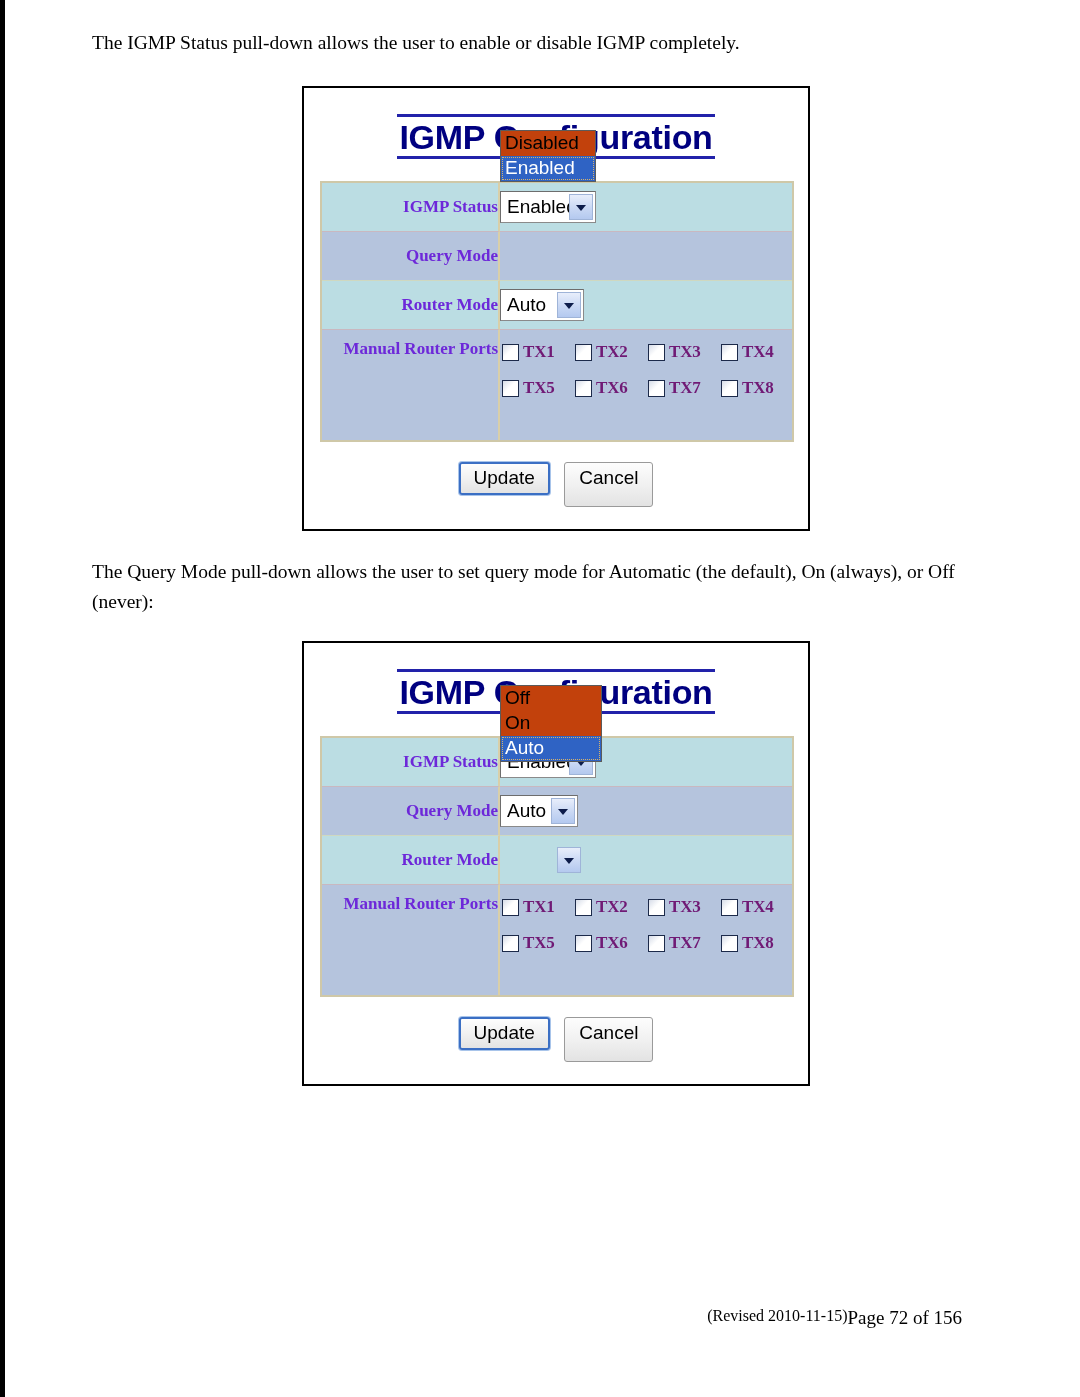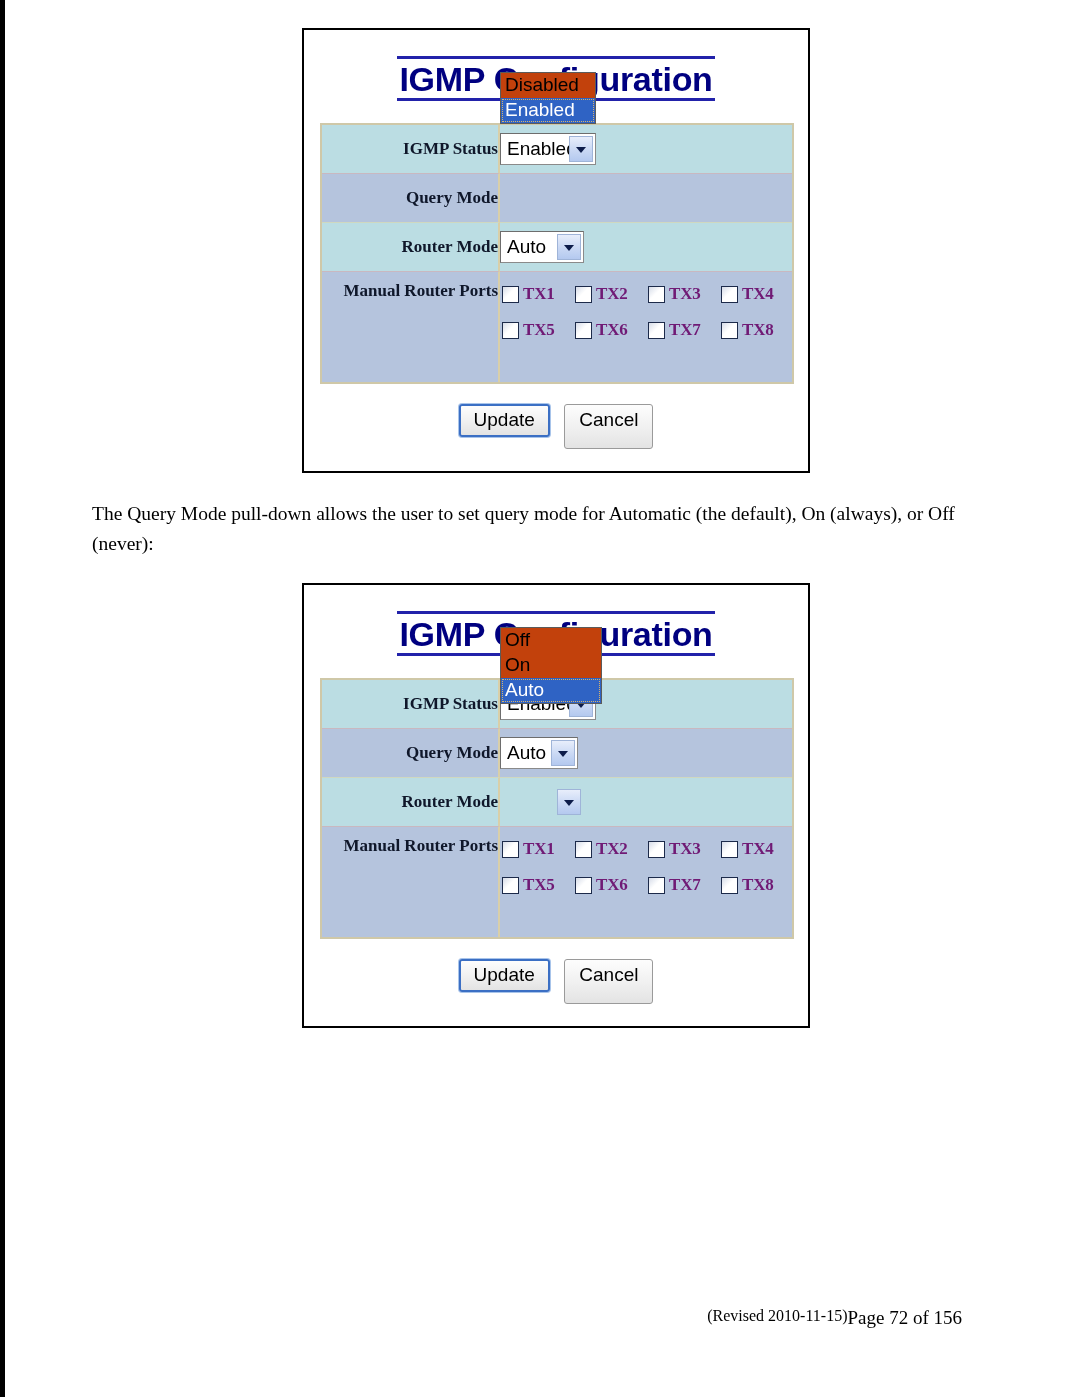--- a/index.html
+++ b/index.html
@@ -100,21 +100,21 @@
     padding: 0;
     vertical-align: middle;
   }
   .lbl-cell {
     width: 176px;
     text-align: right;
     padding-right: 10px;
     font-family: "Liberation Serif", "DejaVu Serif", serif;
     font-size: 17px;
     font-weight: bold;
-    color: #0f172a;
+    color: #6d28d9;
     border-right: 2px solid #d9cfa8;
     white-space: nowrap;
   }
   .val-cell {
     padding-left: 12px;
   }
   .row-a .lbl-cell, .row-a .val-cell { background: #bbdde3; }
   .row-b .lbl-cell, .row-b .val-cell { background: #b5c4dd; }
   .row-sep-a td { border-bottom: 1px solid #c9b8c0; }
   .row-sep-b td { border-bottom: 1px solid #cfd8c0; }
@@ -292,20 +292,21 @@
 </style>
 </head>
 <body>
 
 <div class="page">
   <div class="page-border-left"></div>
 
   <div class="content">
 
 
+    <p class="doc-para para-1">The IGMP Status pull-down allows the user to enable or disable IGMP completely.</p>
 
     <div class="shot fig fig-1">
 
       <div class="shot-title-wrap">
         <div class="shot-title">IGMP Configuration</div>
       </div>
 
       <table class="cfg-table">
         <tbody>
             <tr class="row-a row-sep-a r-status">

